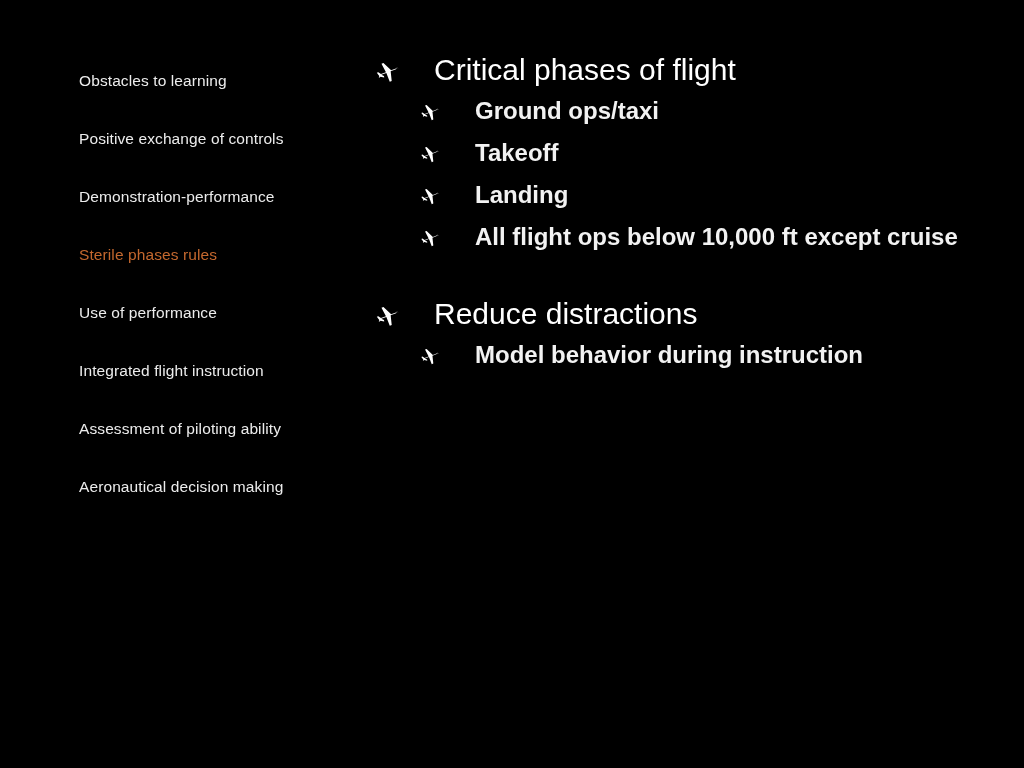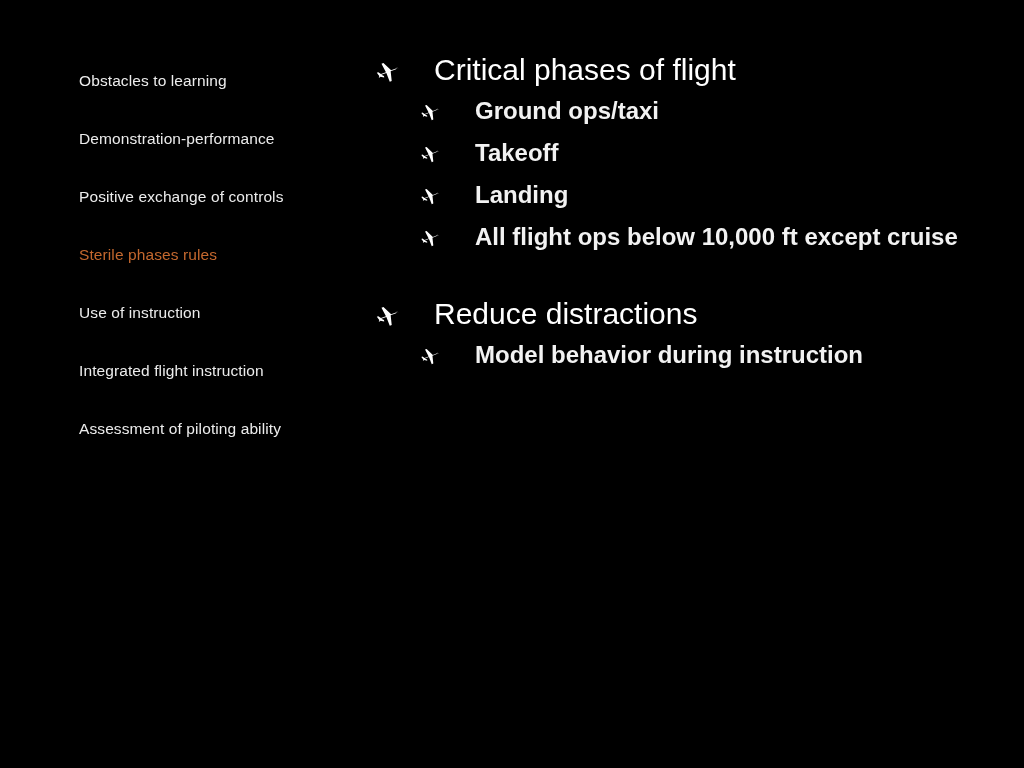--- a/index.html
+++ b/index.html
@@ -107,32 +107,33 @@
 </style>
 </head>
 <body>
 
 <div id="slide">
 
   <div id="agenda-nav">
 
     <div class="nav-item">Obstacles to learning</div>
 
+    <div class="nav-item">Positive exchange of controls</div>
+
     <div class="nav-item">Demonstration-performance</div>
 
-    <div class="nav-item">Positive exchange of controls</div>
-
     <div class="nav-item is-current">Sterile phases rules</div>
 
-    <div class="nav-item">Use of instruction</div>
+    <div class="nav-item">Use of performance</div>
 
     <div class="nav-item">Integrated flight instruction</div>
 
     <div class="nav-item">Assessment of piloting ability</div>
 
+    <div class="nav-item">Aeronautical decision making</div>
 
   </div>
 
   <div id="content">
 
     <div class="block">
 
       <div class="bullet-row level1">
         <span class="plane">
           <svg viewBox="0 0 32 32" width="100%" height="100%" aria-hidden="true">

